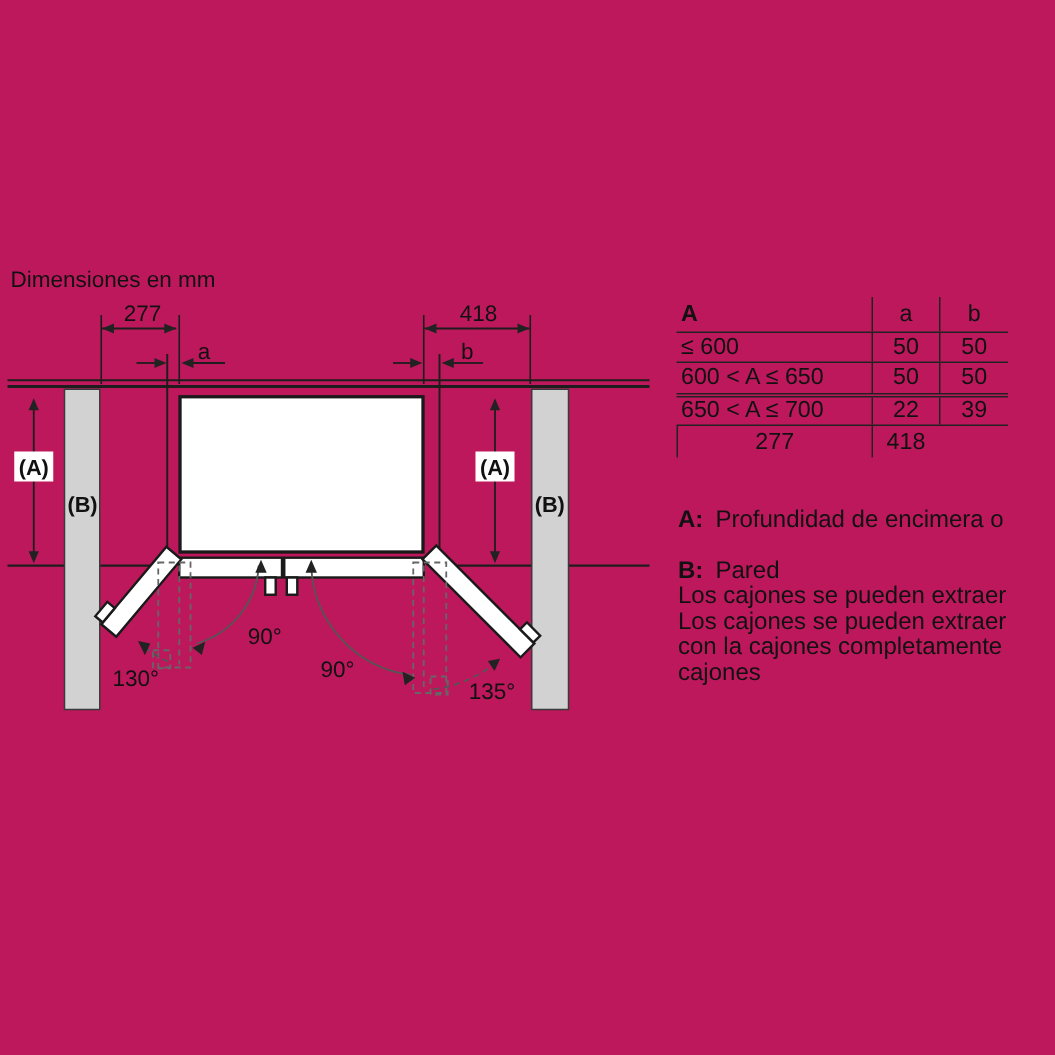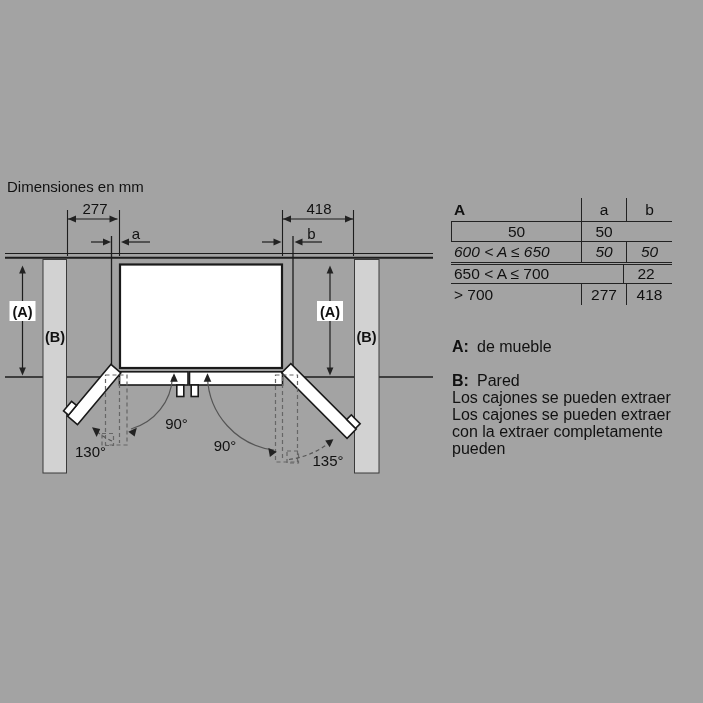--- a/index.html
+++ b/index.html
@@ -1,32 +1,32 @@
 <!DOCTYPE html>
 <html><head>
 <meta charset="utf-8">
 <style>
   html,body{margin:0;padding:0;background:#fff;}
-  .canvas{position:relative;width:703px;height:703px;background:#a3a3a3;overflow:hidden;
+  .canvas{position:relative;width:703px;height:703px;background:#be185d;overflow:hidden;
           font-family:"Liberation Sans",sans-serif;color:#111;}
   .title{position:absolute;left:7px;top:178px;font-size:15px;color:#111;}
   svg{position:absolute;left:0;top:0;}
   svg text{font-family:"Liberation Sans",sans-serif;fill:#111;}
 
   
   .dim-table{position:absolute;left:451px;top:198px;width:221px;font-size:15.5px;}
   .trow{display:grid;grid-template-columns:130px 45px 46px;}
   .cell{display:flex;align-items:center;}
   .c1{padding-left:3px;}
   .c2,.c3{justify-content:center;border-left:1.4px solid #222;}
   .thead{height:23px;border-bottom:1.4px solid #222;}
   .thead .c1{font-weight:bold;}
   .r1{height:19px;border-bottom:1.4px solid #222;}
-  .r2{height:20px;border-bottom:3.5px double #222;font-style:italic;}
-  .r3{height:18px;border-bottom:1.4px solid #222;gap:42px;}
+  .r2{height:20px;border-bottom:3.5px double #222;}
+  .r3{height:18px;border-bottom:1.4px solid #222;}
   .r4{height:21px;}
 
   
   .notes{position:absolute;left:452px;top:338px;width:252px;font-size:16px;line-height:17px;}
   .note-row{display:flex;}
   .note-label{font-weight:bold;flex:none;width:25px;}
   .note-b{margin-top:17px;}
 </style>
 </head>
 <body>
@@ -154,52 +154,52 @@
     <text x="328" y="466" font-size="15" text-anchor="middle">135°</text>
   </svg>
 
   <div class="dim-table">
     <div class="trow thead">
       <div class="cell c1">A</div>
       <div class="cell c2">a</div>
       <div class="cell c3">b</div>
     </div>
     <div class="trow r1">
+      <div class="cell c1">≤ 600</div>
       <div class="cell c2">50</div>
       <div class="cell c3">50</div>
     </div>
     <div class="trow r2">
       <div class="cell c1">600 &lt; A ≤ 650</div>
       <div class="cell c2">50</div>
       <div class="cell c3">50</div>
     </div>
     <div class="trow r3">
       <div class="cell c1">650 &lt; A ≤ 700</div>
       <div class="cell c2">22</div>
       <div class="cell c3">39</div>
     </div>
     <div class="trow r4">
-      <div class="cell c1">&gt; 700</div>
       <div class="cell c2">277</div>
       <div class="cell c3">418</div>
     </div>
   </div>
 
   <div class="notes">
     <div class="note-row">
       <span class="note-label">A:</span>
       <span>
-        <div>de mueble</div>
+        <div>Profundidad de encimera o</div>
       </span>
     </div>
     <div class="note-b">
       <div class="note-row">
         <span class="note-label">B:</span>
         <span>Pared</span>
       </div>
       <div>Los cajones se pueden extraer</div>
       <div>Los cajones se pueden extraer</div>
-      <div>con la extraer completamente</div>
-      <div>pueden</div>
+      <div>con la cajones completamente</div>
+      <div>cajones</div>
     </div>
   </div>
 
 </div>
 
 </body></html>

